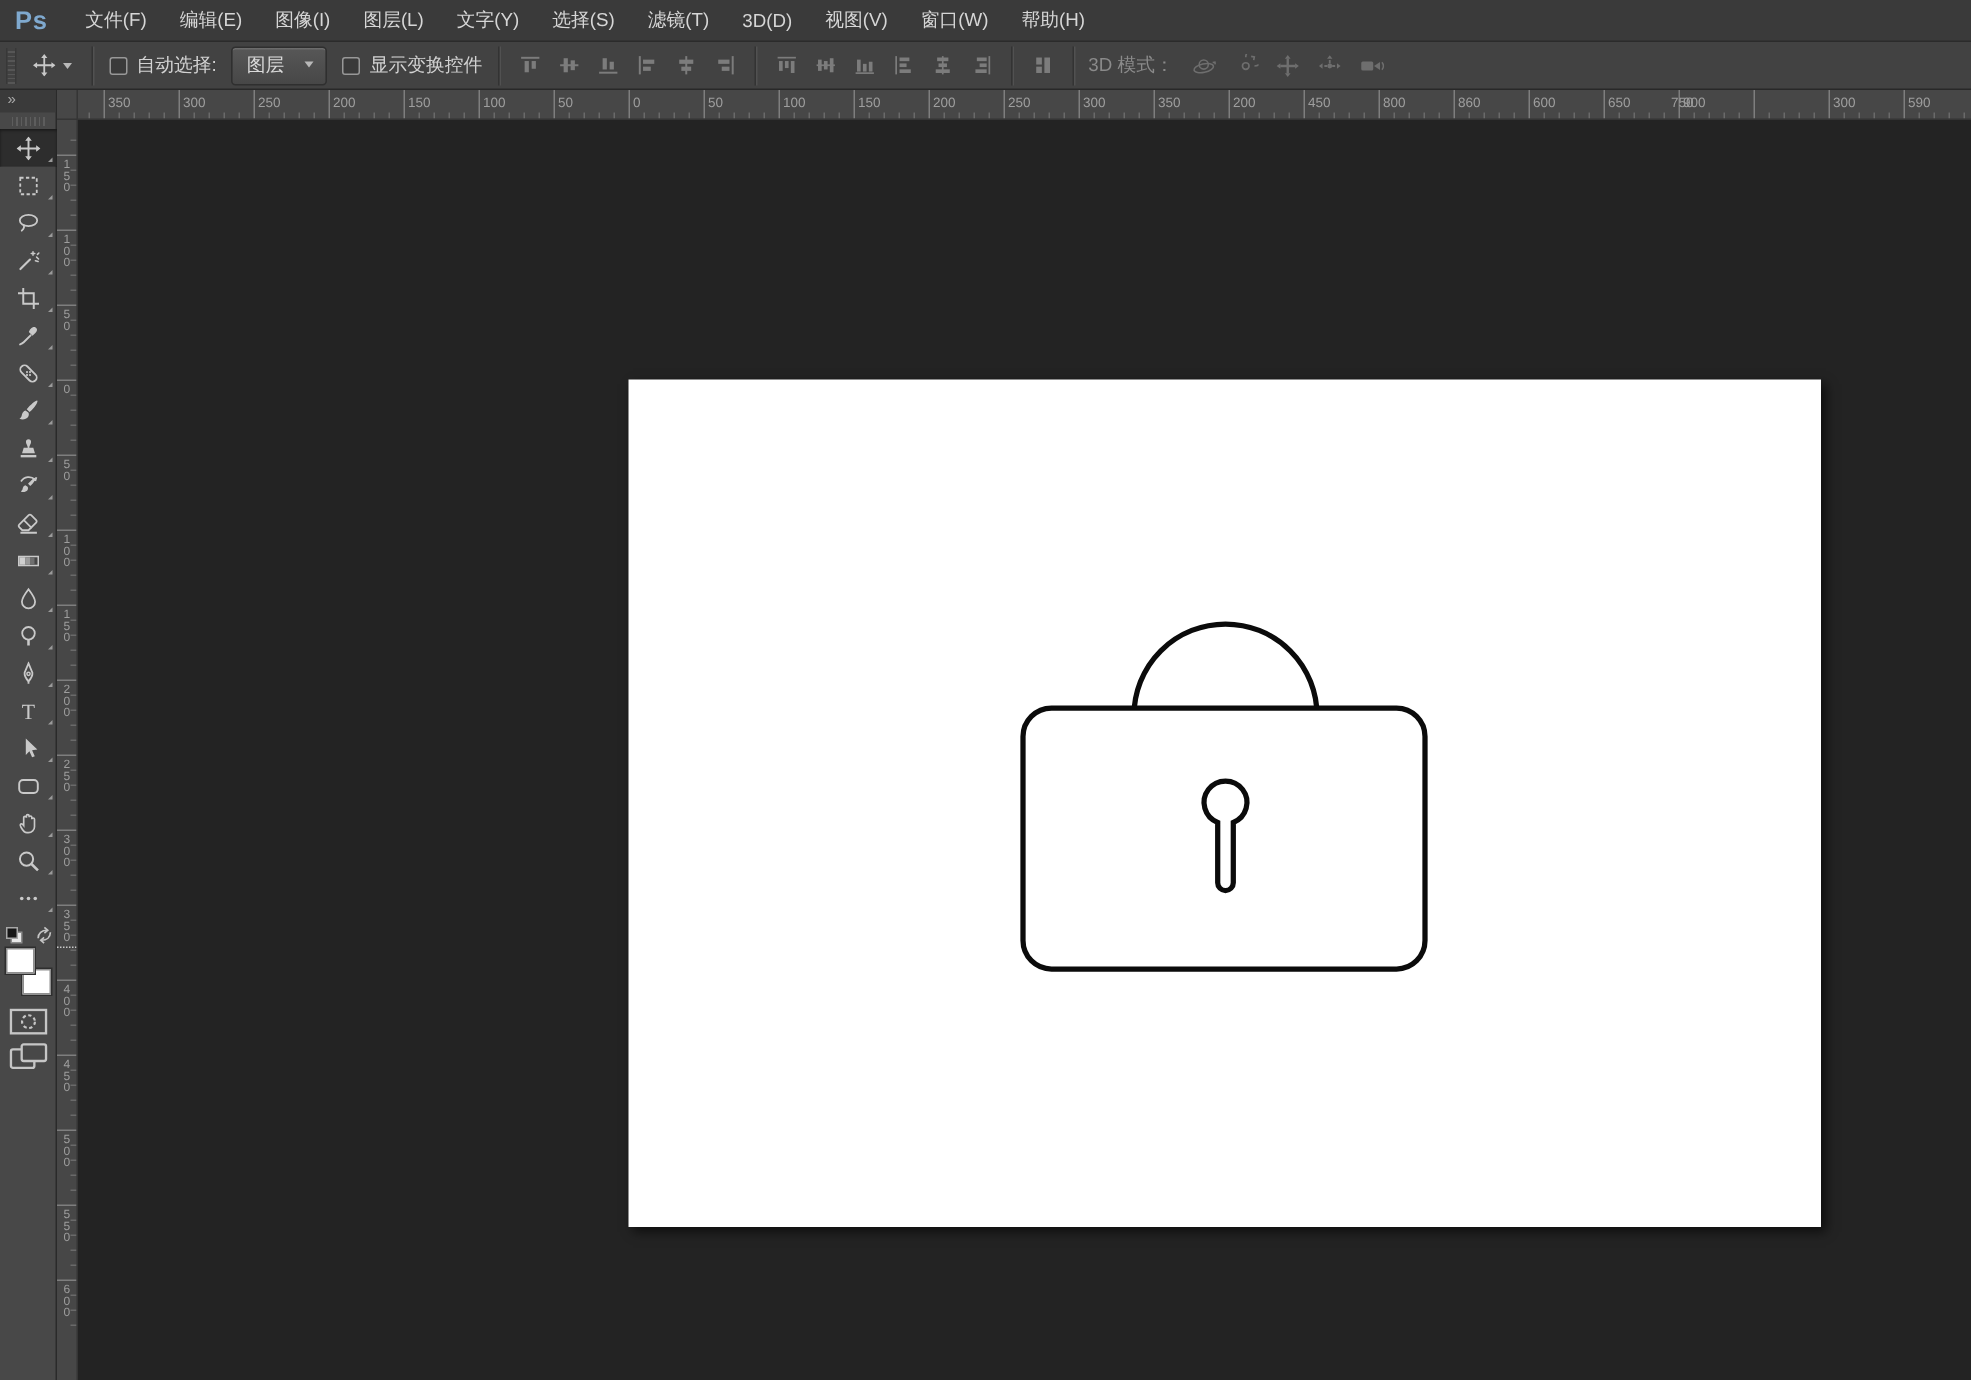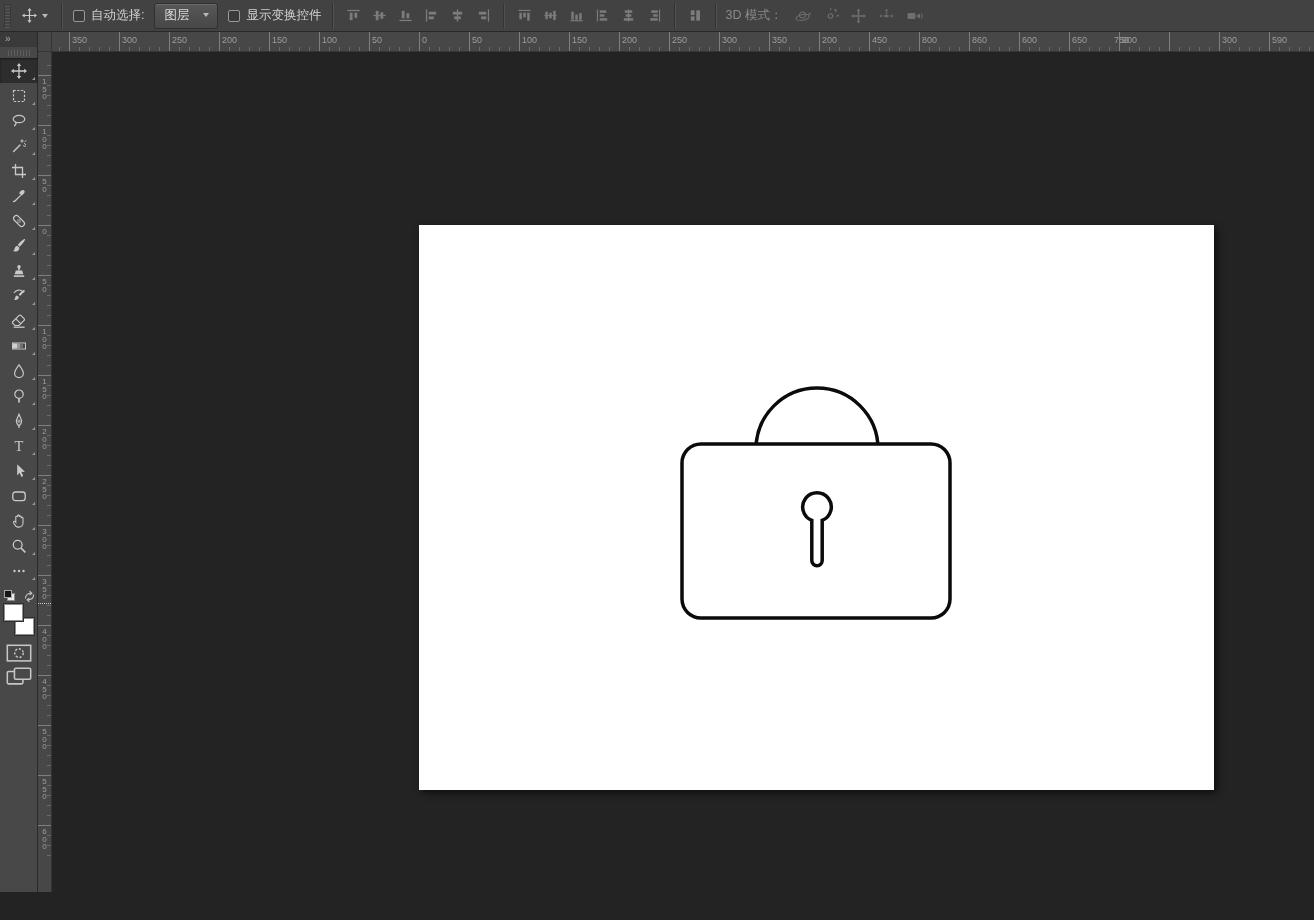--- a/index.html
+++ b/index.html
@@ -88,20 +88,36 @@
   .viewport { flex:1; position:relative; background:#232323; overflow:hidden; }
   .canvas { position:absolute; left:367px; top:173px; width:795px; height:565px; background:#ffffff;
             box-shadow:3px 3px 7px rgba(0,0,0,.6); }
   .canvas svg { display:block; }
 </style>
 </head>
 <body>
 
 <div class="app">
 
+  <div class="menubar">
+    <div class="logo">Ps</div>
+    <div id="menu-items" style="display:flex">
+        <div class="menu-item">文件(F)</div>
+        <div class="menu-item">编辑(E)</div>
+        <div class="menu-item">图像(I)</div>
+        <div class="menu-item">图层(L)</div>
+        <div class="menu-item">文字(Y)</div>
+        <div class="menu-item">选择(S)</div>
+        <div class="menu-item">滤镜(T)</div>
+        <div class="menu-item">3D(D)</div>
+        <div class="menu-item">视图(V)</div>
+        <div class="menu-item">窗口(W)</div>
+        <div class="menu-item">帮助(H)</div>
+      </div>
+  </div>
 
   <div class="optionsbar">
     <div class="grip-v"></div>
     <div class="tool-preset">
       <span class="ticon" id="preset-icon"><svg viewBox="0 0 16 16">
             <path d="M8 2.4v11.2M2.4 8h11.2" stroke="currentColor" stroke-width="1.3" fill="none"></path>
             <path d="M8 0l2.2 2.9H5.8zM8 16l2.2-2.9H5.8zM0 8l2.9-2.2v4.4zM16 8l-2.9-2.2v4.4z" fill="currentColor"></path>
           </svg></span>
       <span class="chev"></span>
     </div>

